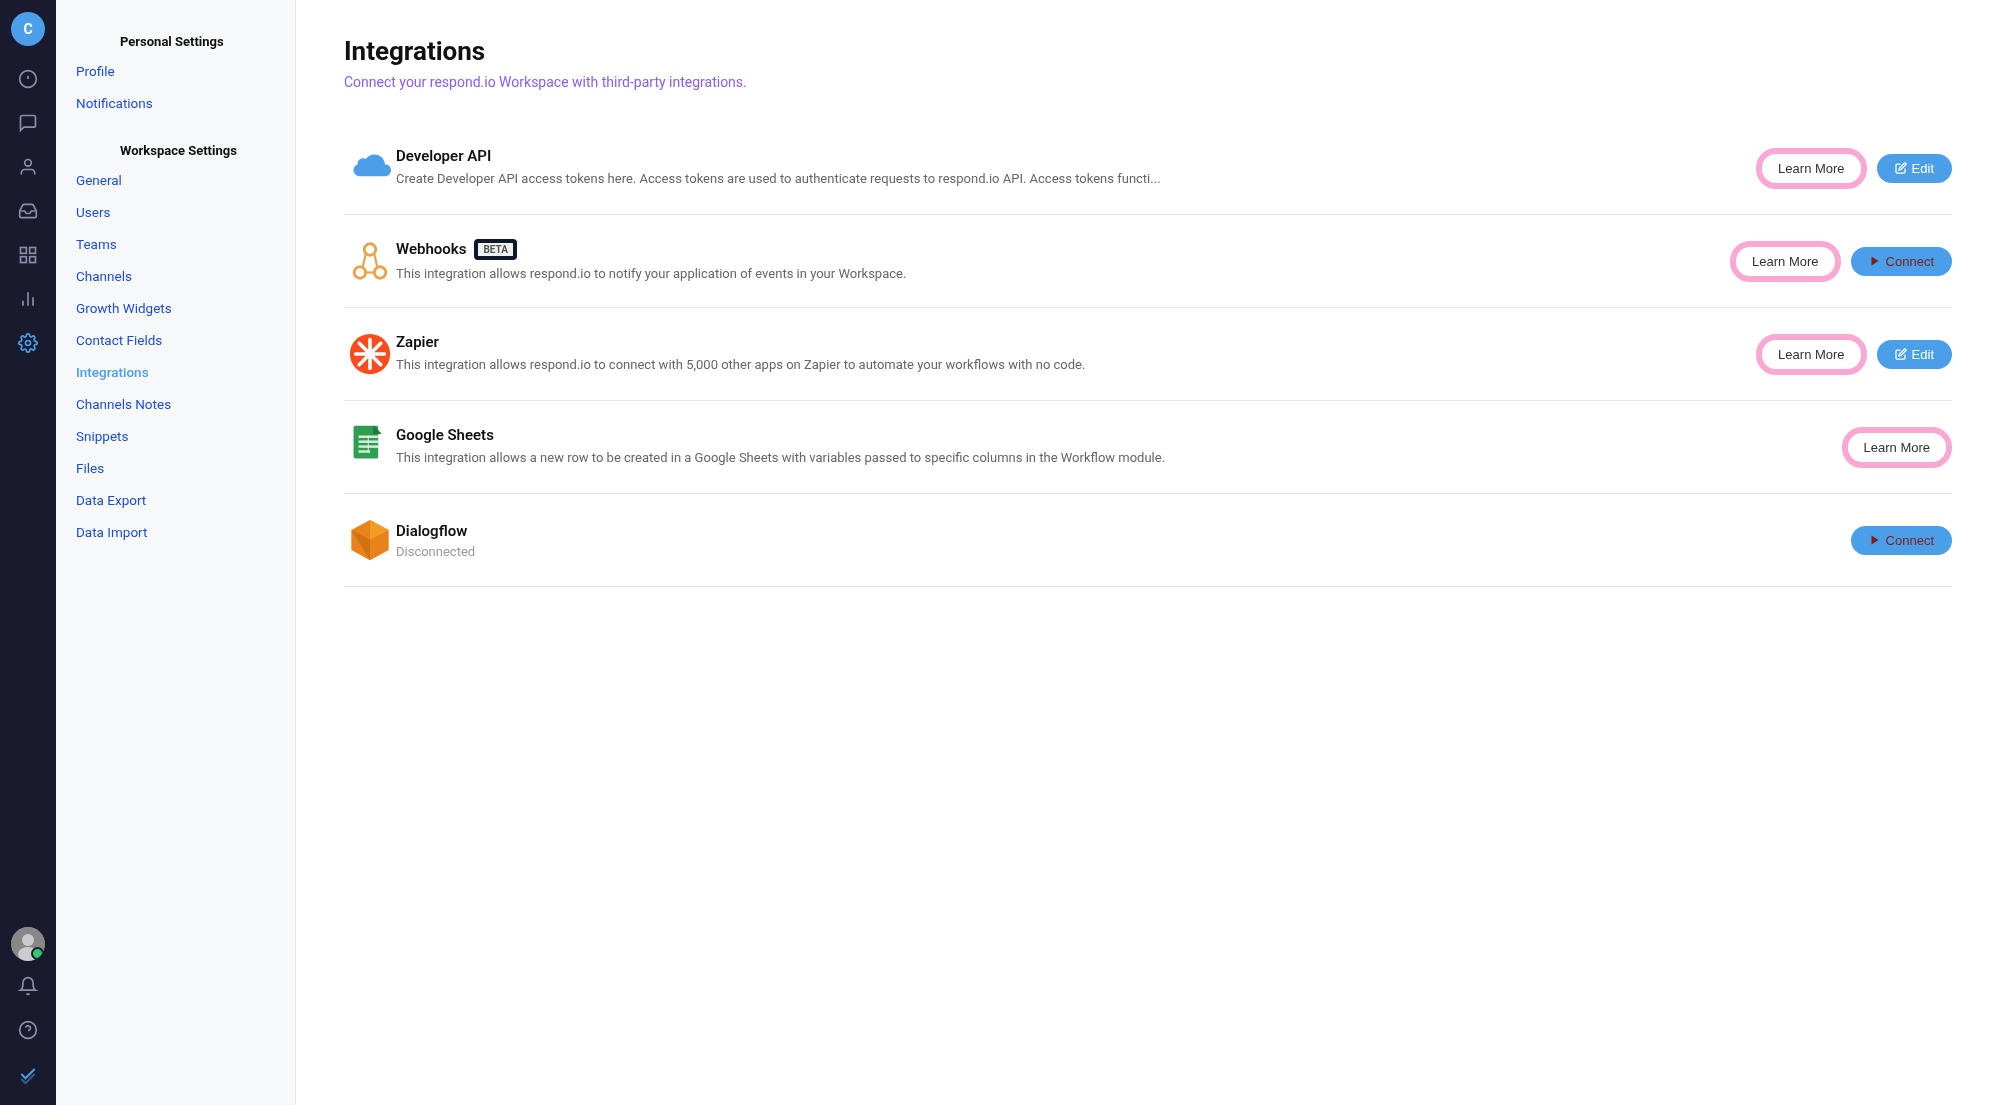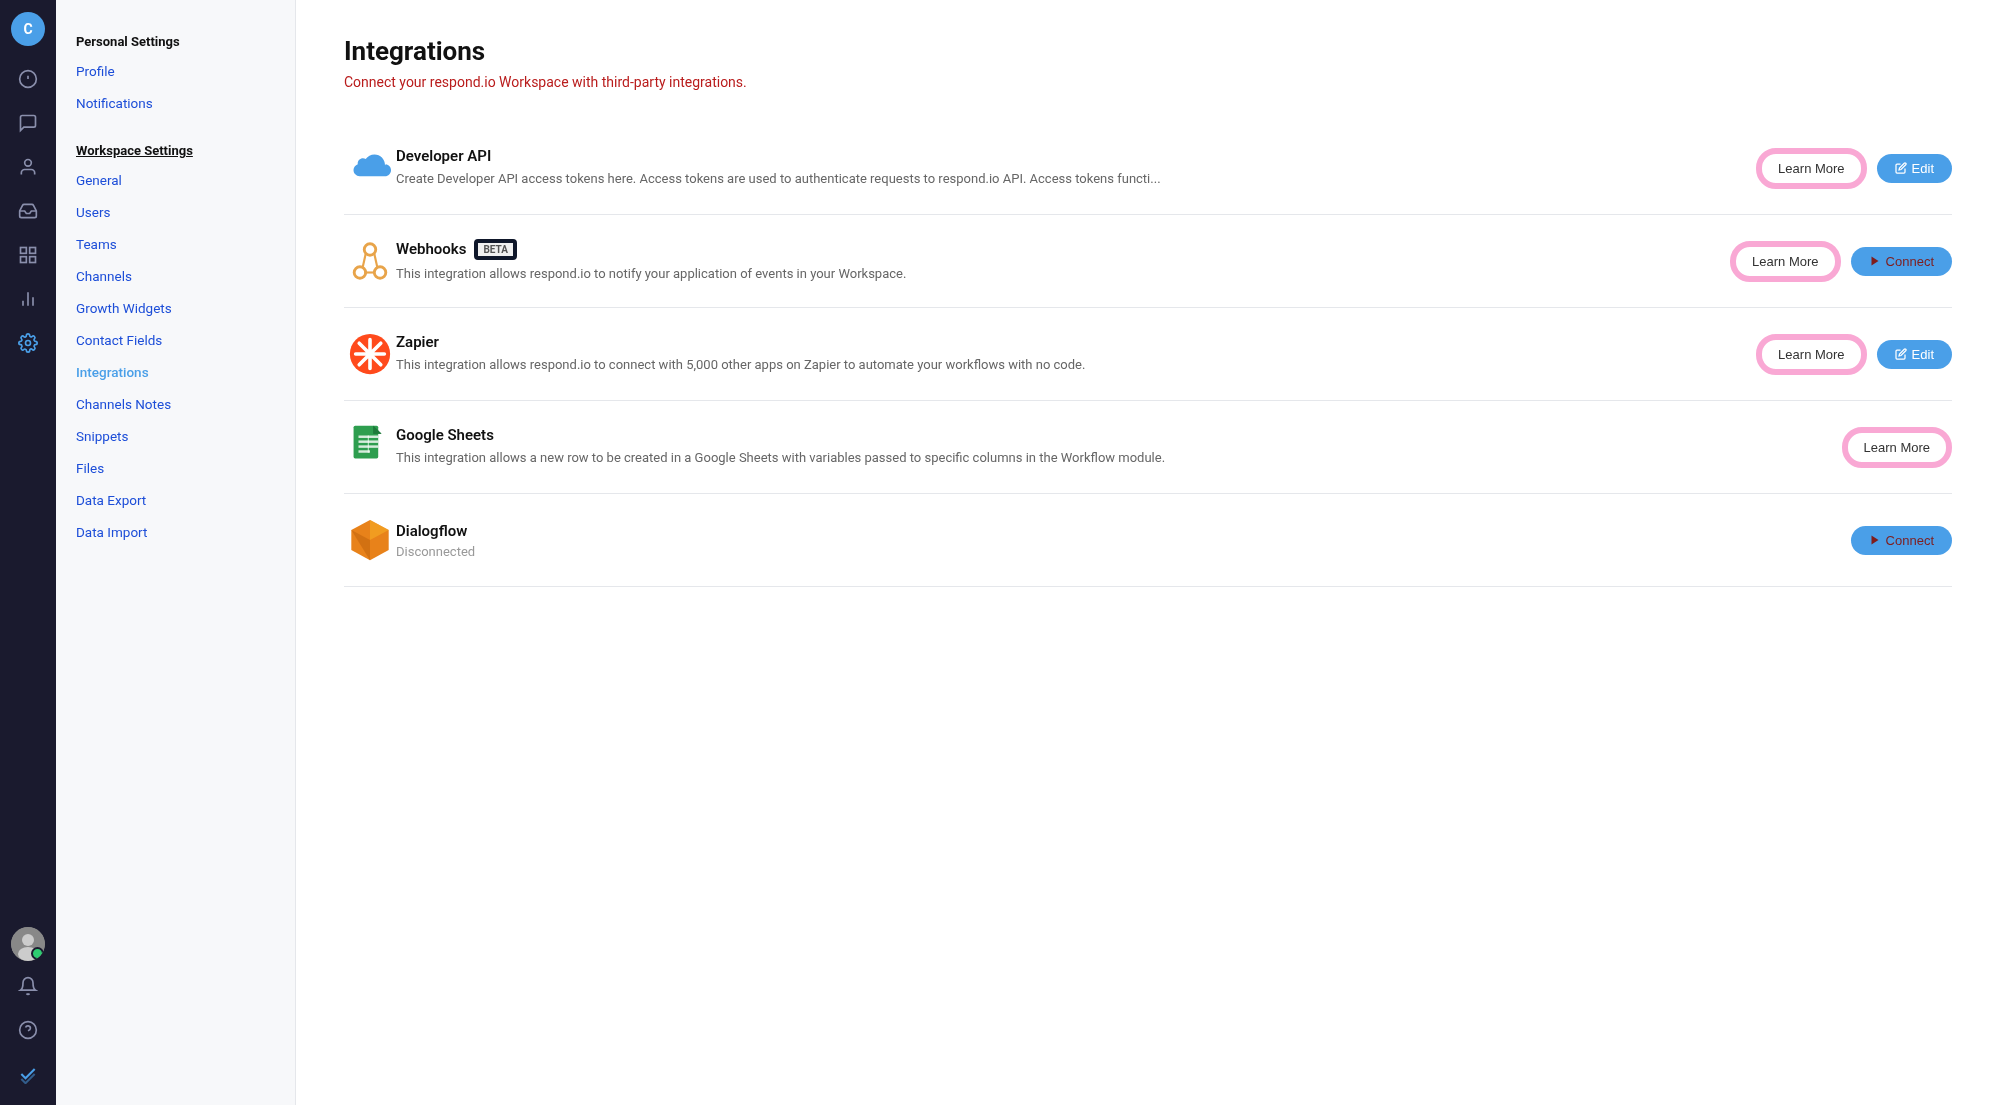--- a/index.html
+++ b/index.html
@@ -46,42 +46,42 @@
     .sidebar {
       width: 240px;
       background: #f7f8fa;
       border-right: 1px solid #e5e7eb;
       padding: 20px 0;
       flex-shrink: 0;
       overflow-y: auto;
     }
     .sidebar-section-title {
       font-size: 13px; font-weight: 700; color: #111;
-      padding: 14px 20px 6px 20px; letter-spacing: 0;
+      padding: 14px 20px 6px 20px; letter-spacing: 0; margin-left: 44px;
     }
     .sidebar-item {
       padding: 8px 20px;
       font-size: 13.5px; color: #1d4ed8;
       cursor: pointer;
       border-radius: 0;
     }
     .sidebar-item.active { color: #4a9fe8; font-weight: 500; }
 
     
     .main {
       flex: 1;
       padding: 36px 48px;
       overflow-y: auto;
       background: #fff;
     }
     .page-title {
       font-size: 26px; font-weight: 700; color: #111; margin-bottom: 8px;
     }
     .page-subtitle {
-      font-size: 14px; color: #b91c1c; margin-bottom: 32px;
+      font-size: 14px; color: #8b5cf6; margin-bottom: 32px;
     }
 
     
     .integration-row {
       display: flex; align-items: center;
       padding: 20px 0;
       border-bottom: 1px solid #e5e7eb;
     }
     .integration-icon {
       width: 52px; height: 52px; flex-shrink: 0;
@@ -211,21 +211,21 @@
       </svg>
     </div>
   </div>
 </div>
 
 <div class="sidebar">
   <div class="sidebar-section-title">Personal Settings</div>
   <div class="sidebar-item">Profile</div>
   <div class="sidebar-item">Notifications</div>
 
-  <div class="sidebar-section-title" style="margin-top:10px;text-decoration:underline;">Workspace Settings</div>
+  <div class="sidebar-section-title" style="margin-top:10px;">Workspace Settings</div>
   <div class="sidebar-item">General</div>
   <div class="sidebar-item">Users</div>
   <div class="sidebar-item">Teams</div>
   <div class="sidebar-item">Channels</div>
   <div class="sidebar-item">Growth Widgets</div>
   <div class="sidebar-item">Contact Fields</div>
   <div class="sidebar-item active">Integrations</div>
   <div class="sidebar-item">Channels Notes</div>
   <div class="sidebar-item">Snippets</div>
   <div class="sidebar-item">Files</div>

